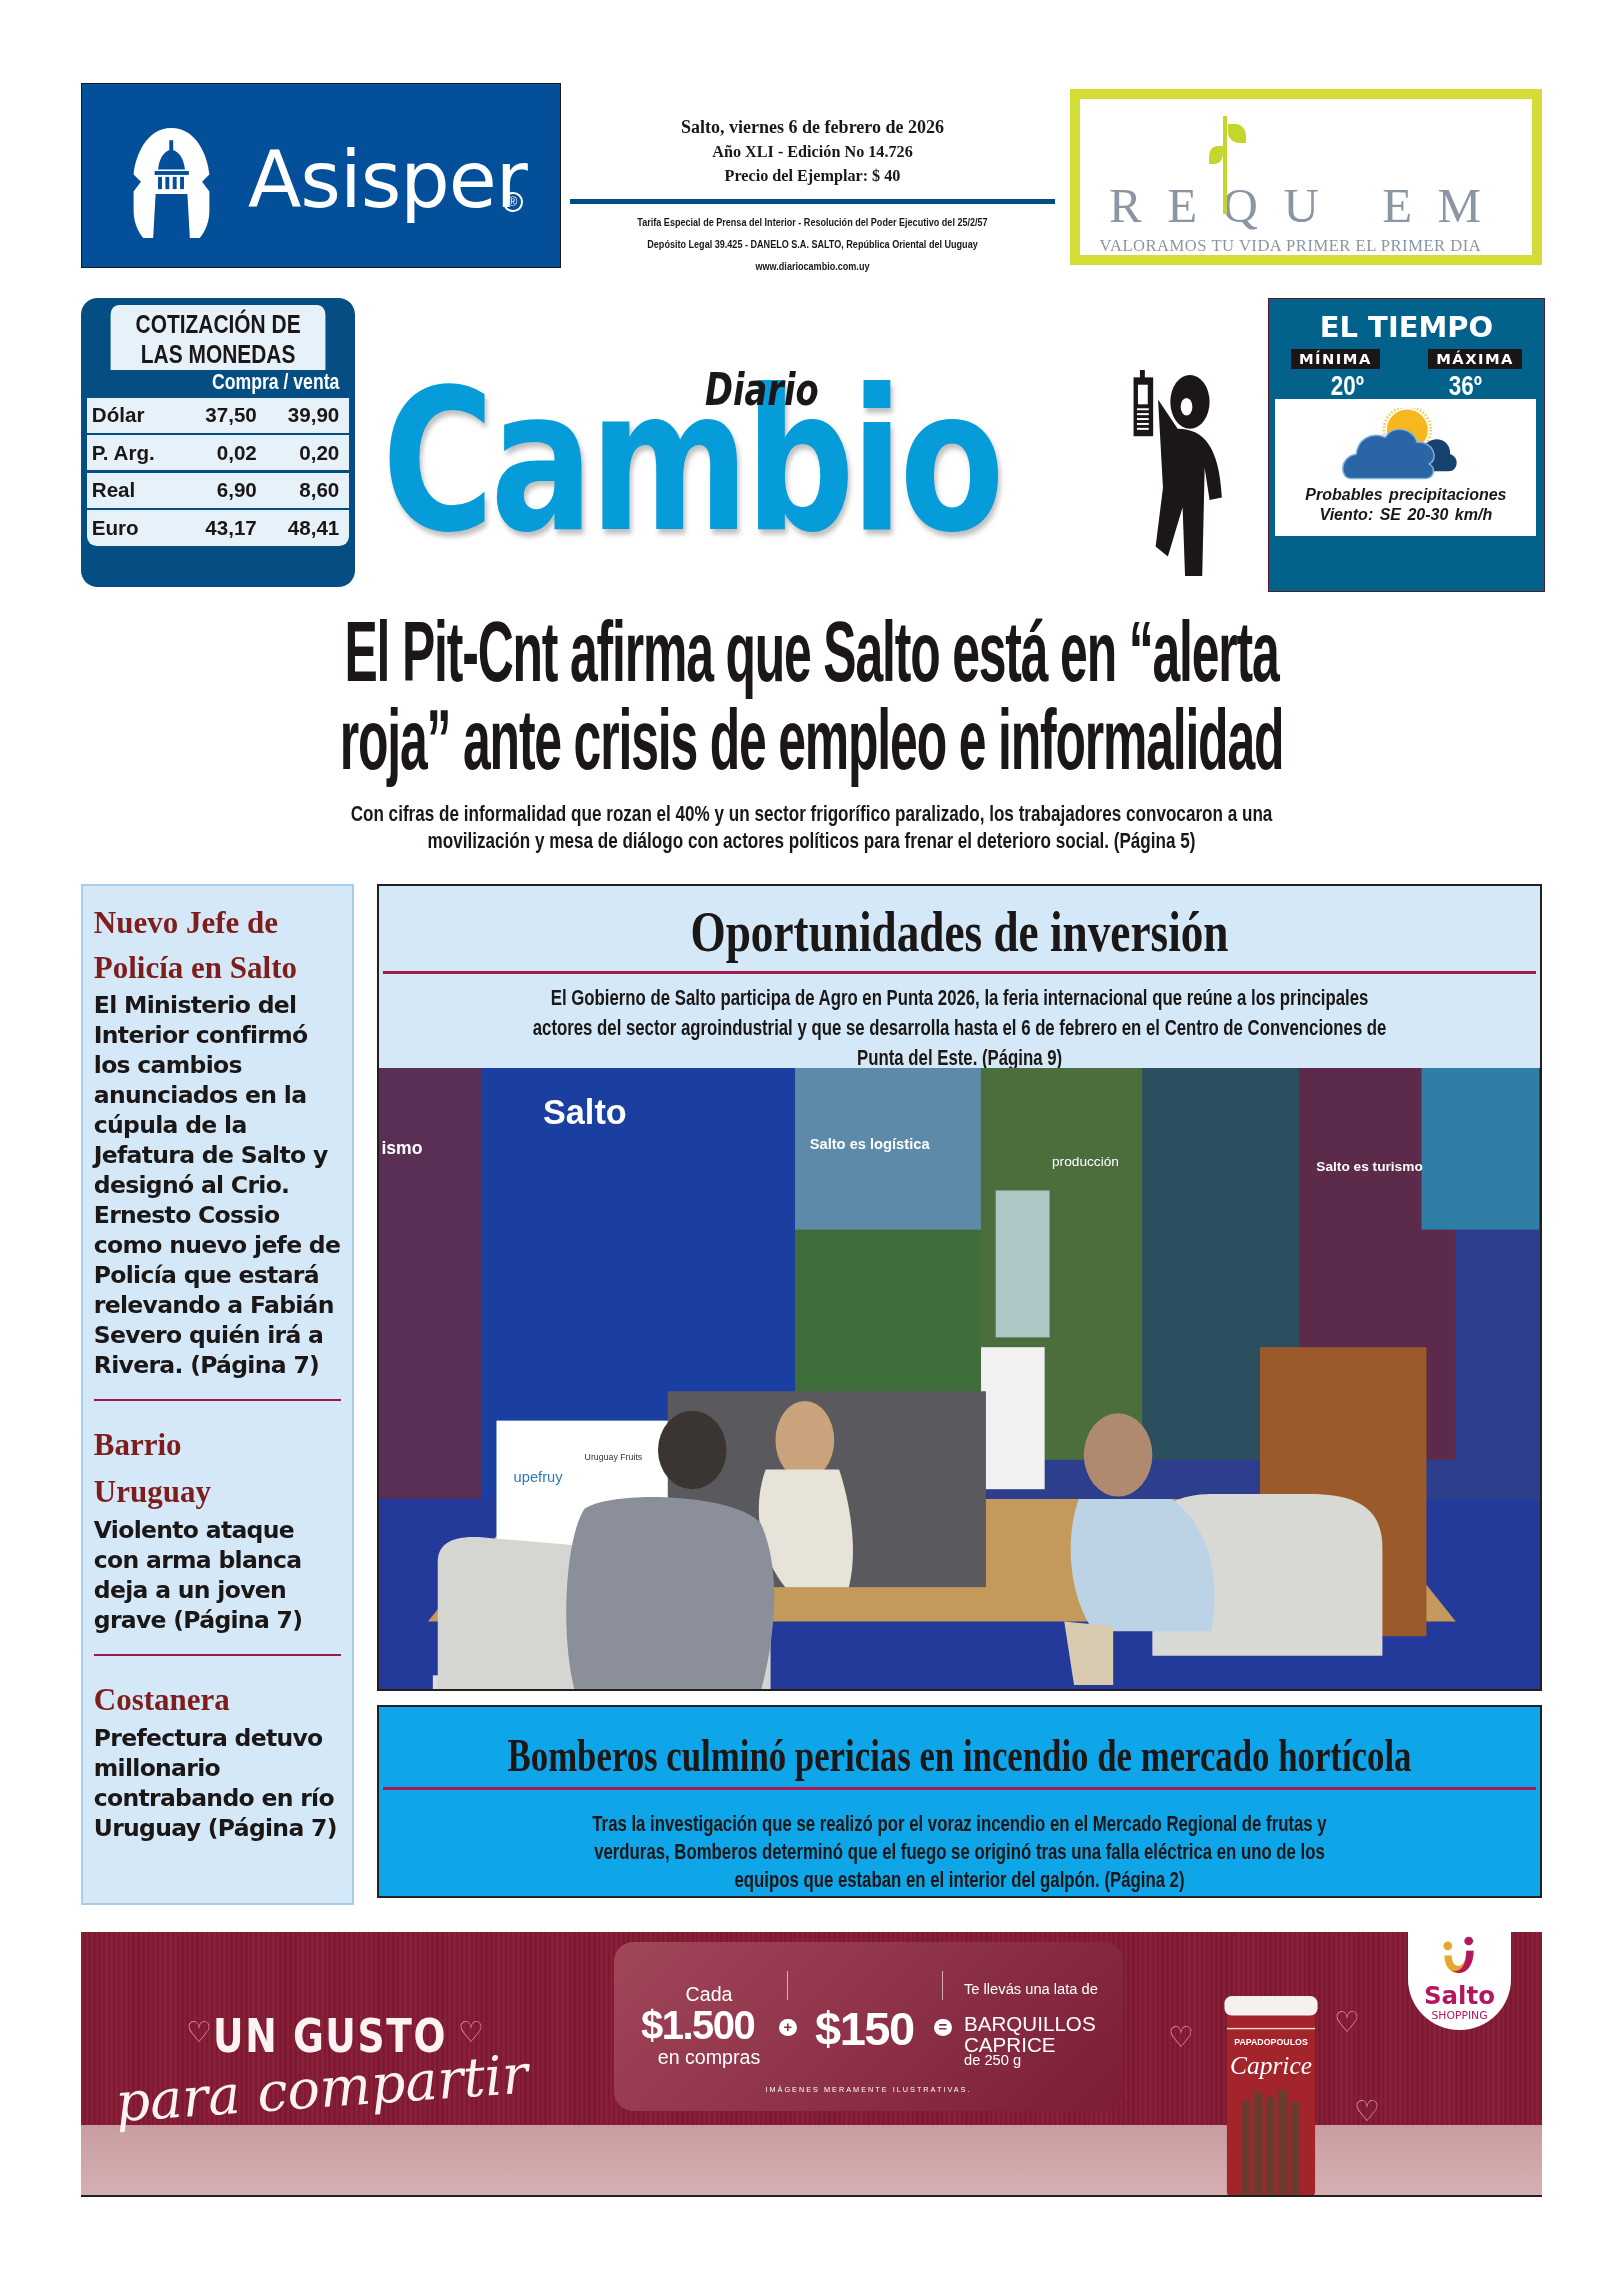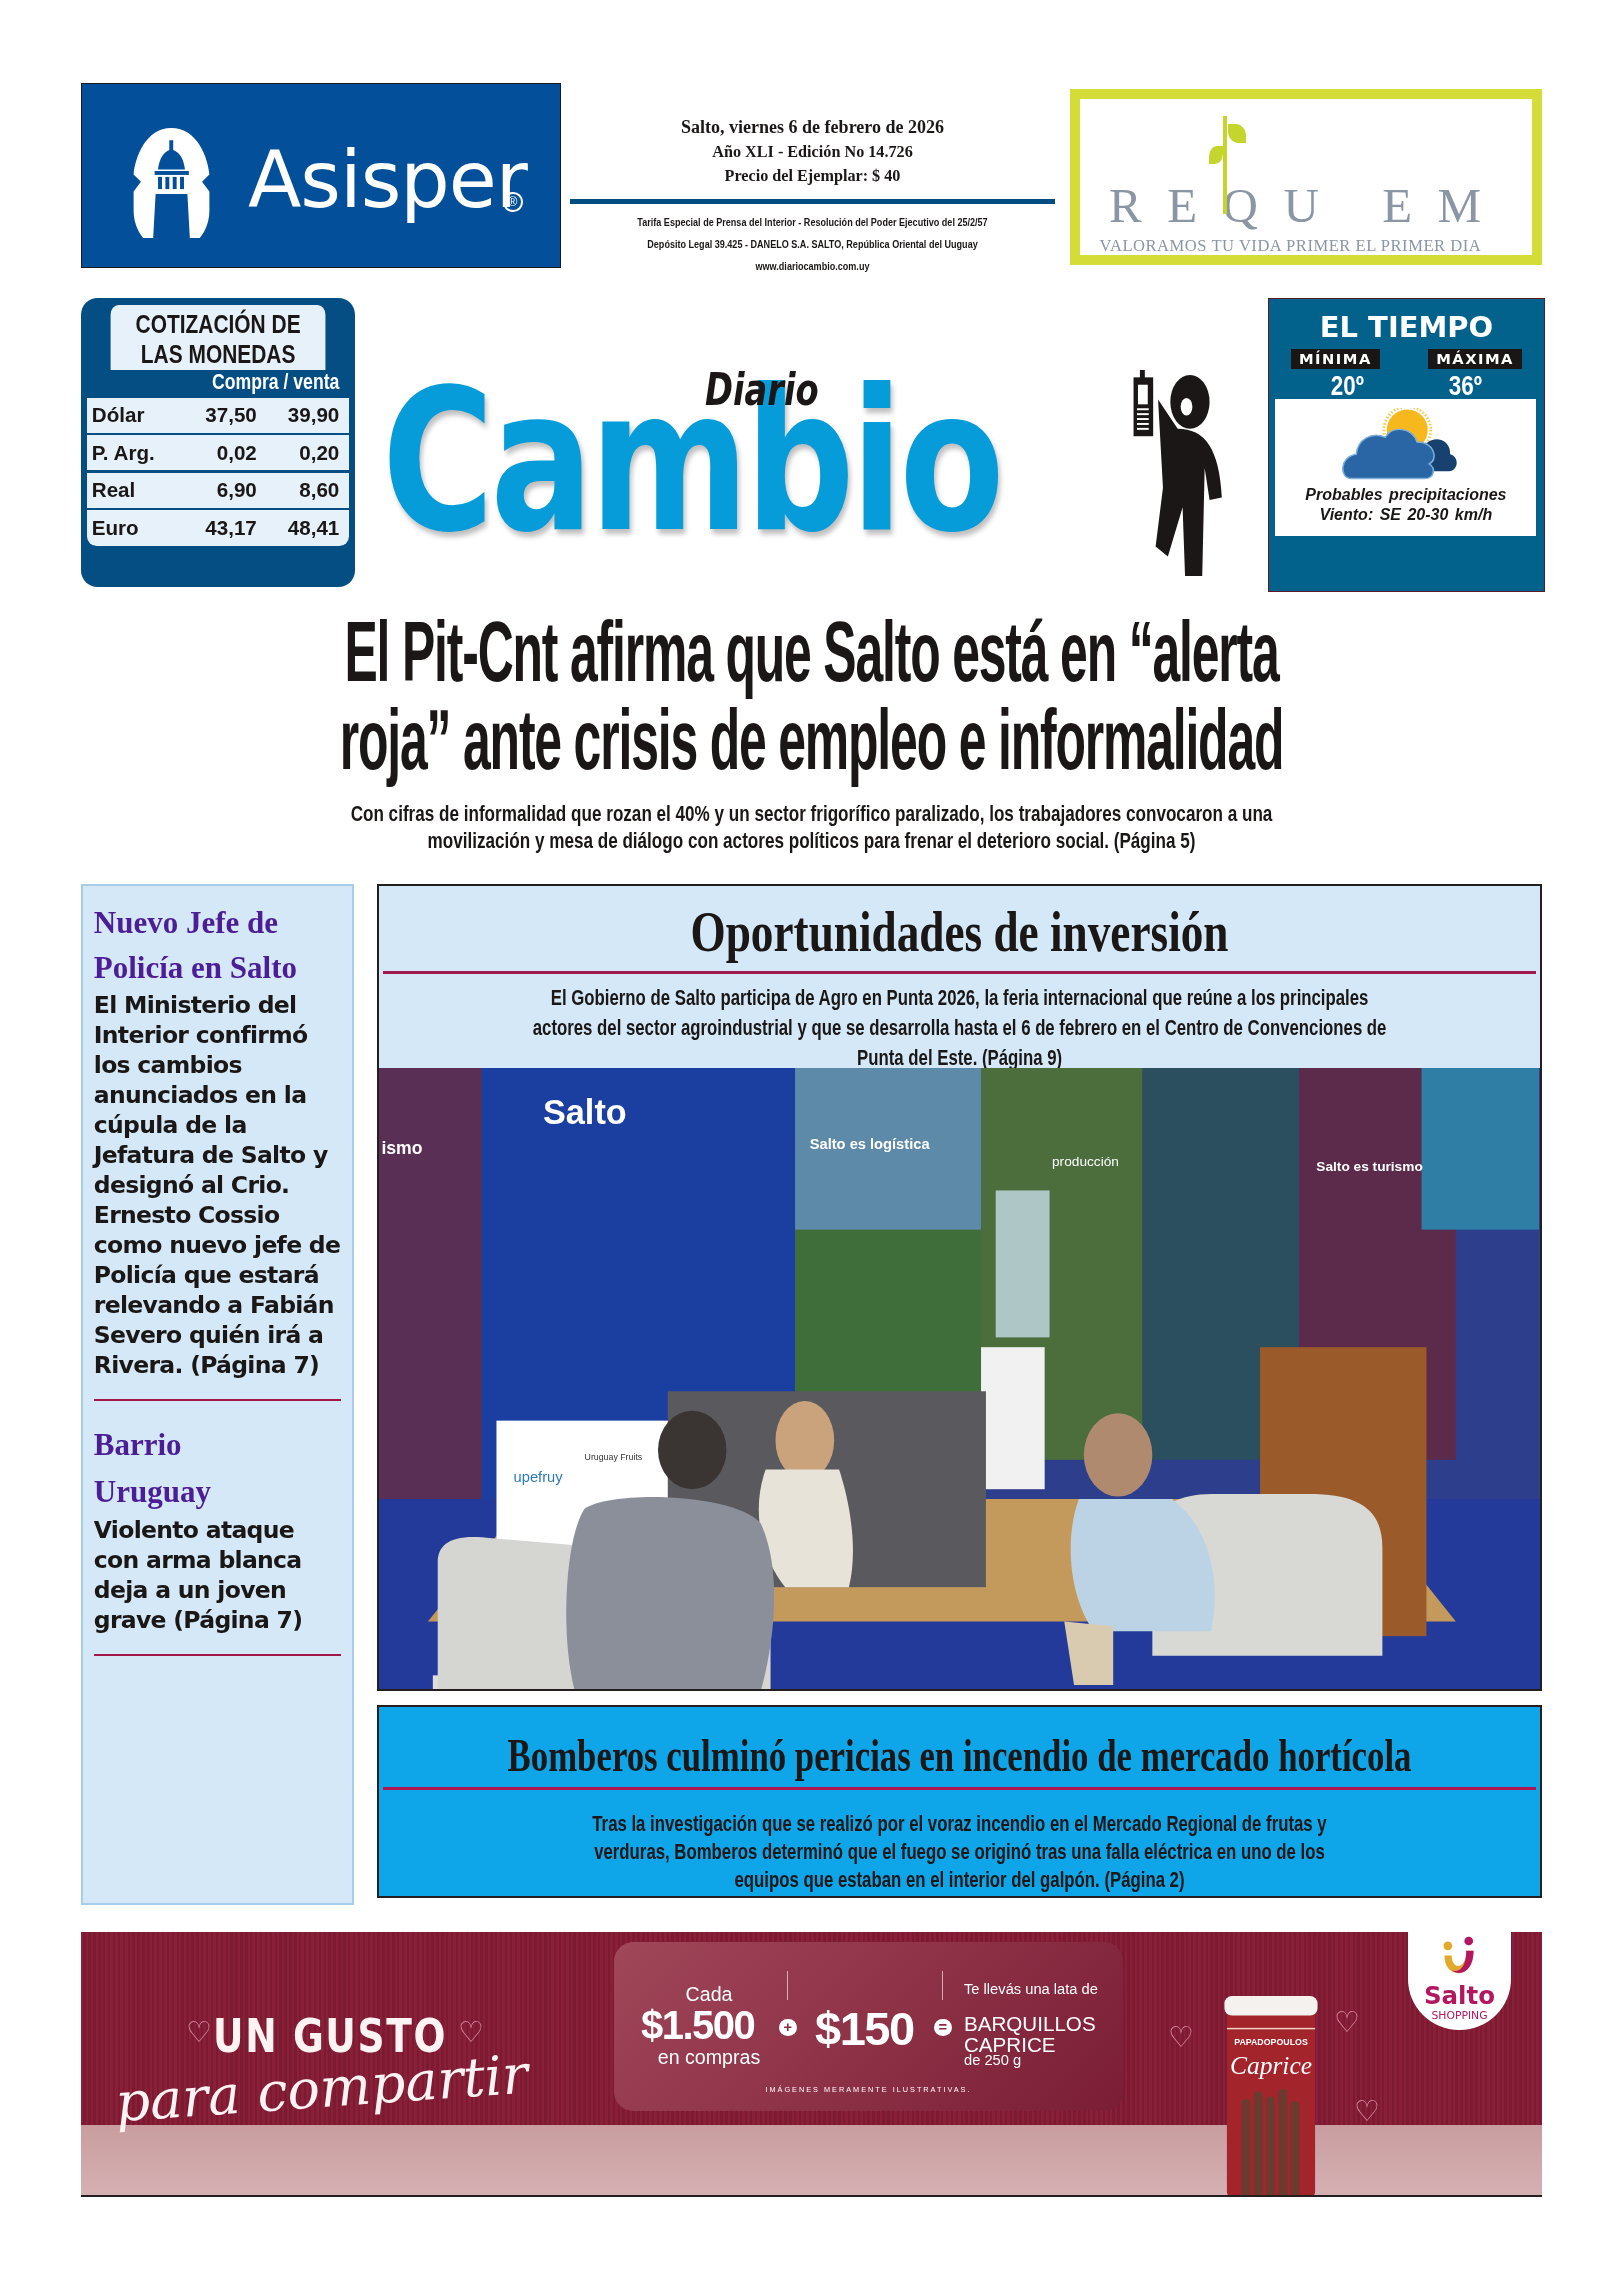--- a/index.html
+++ b/index.html
@@ -56,21 +56,21 @@
   #weather .panel .icon { position: absolute; left: 64px; top: 8.8px; width: 122px; height: 73px; }
   #weather .panel .desc { position: absolute; left: 0; right: 0; top: 86px; text-align: center; font-weight: bold; font-size: 16px; line-height: 19.6px; word-spacing: 2px; }
 
   
   #headline { left: 81px; top: 607px; width: 1461px; text-align: center; }
   #headline .h { font-weight: bold; font-size: 86px; line-height: 88px; letter-spacing: -2px; transform: scaleX(0.58); transform-origin: center; white-space: nowrap; font-family: "Liberation Sans", sans-serif; margin: 0 -490px; }
   #headline .deck { font-weight: bold; font-size: 22.5px; line-height: 27.4px; margin-top: 17px; transform: scaleX(0.76); transform-origin: center; white-space: nowrap; margin-left: -245px; margin-right: -245px; }
 
   
   #sidebar { left: 81px; top: 884px; width: 273px; height: 1021px; background: #d4e8f7; border: 2.9px solid #a7cdeb; padding: 13.7px 10.8px 0 10.8px; }
-  #sidebar .item-title { font-family: "Liberation Serif", serif; font-weight: bold; font-size: 31px; line-height: 47px; color: #4c1d95; }
+  #sidebar .item-title { font-family: "Liberation Serif", serif; font-weight: bold; font-size: 31px; line-height: 47px; color: #7f1d1d; }
   #sidebar .item-body { font-weight: bold; font-size: 23.5px; line-height: 30px; color: #1a1716; font-family: "DejaVu Sans", sans-serif; letter-spacing: -0.7px; }
   #sidebar .sep { height: 2px; background: #a2174a; margin: 19.6px 0 19.6px 0; }
 
   
   #invest { left: 377px; top: 884px; width: 1165px; height: 807px; border: 2px solid #231f1f; background: #d4e8f7; }
   #invest .title { font-family: "Liberation Serif", serif; font-weight: bold; font-size: 58px; text-align: center; line-height: 64px; margin-top: 13.7px; transform: scaleX(0.78); transform-origin: center; white-space: nowrap; }
   #invest .rule { height: 3.4px; background: #a01a4c; margin: 6.9px 3.9px 0 3.9px; }
   #invest .body { text-align: center; font-weight: bold; font-size: 21.5px; line-height: 30px; margin-top: 8.8px; padding: 0 4.9px; }
   #invest .body .ln { display: block; transform: scaleX(0.78); transform-origin: center; white-space: nowrap; margin: 0 -196px; }
   #invest .photo { position: absolute; left: 0; right: 0; top: 182px; bottom: 0; overflow: hidden; background: #1c4aa6; }
@@ -228,20 +228,24 @@
   </div>
   <div class="sep"></div>
   <div>
     <div class="item-title">
       <div>Barrio</div>
       <div>Uruguay</div>
     </div>
     <div class="item-body">Violento ataque con arma blanca deja a un joven grave (Página 7)</div>
   </div>
   <div class="sep"></div>
+  <div>
+    <div class="item-title">Costanera</div>
+    <div class="item-body">Prefectura detuvo millonario contrabando en río Uruguay (Página 7)</div>
+  </div>
 </div>
 
 <div id="invest" class="abs">
   <div class="title">Oportunidades de inversión</div>
   <div class="rule"></div>
   <div class="body">
     <span class="ln">El Gobierno de Salto participa de Agro en Punta 2026, la feria internacional que reúne a los principales</span>
     <span class="ln">actores del sector agroindustrial y que se desarrolla hasta el 6 de febrero en el Centro de Convenciones de</span>
     <span class="ln">Punta del Este. (Página 9)</span>
   </div>

